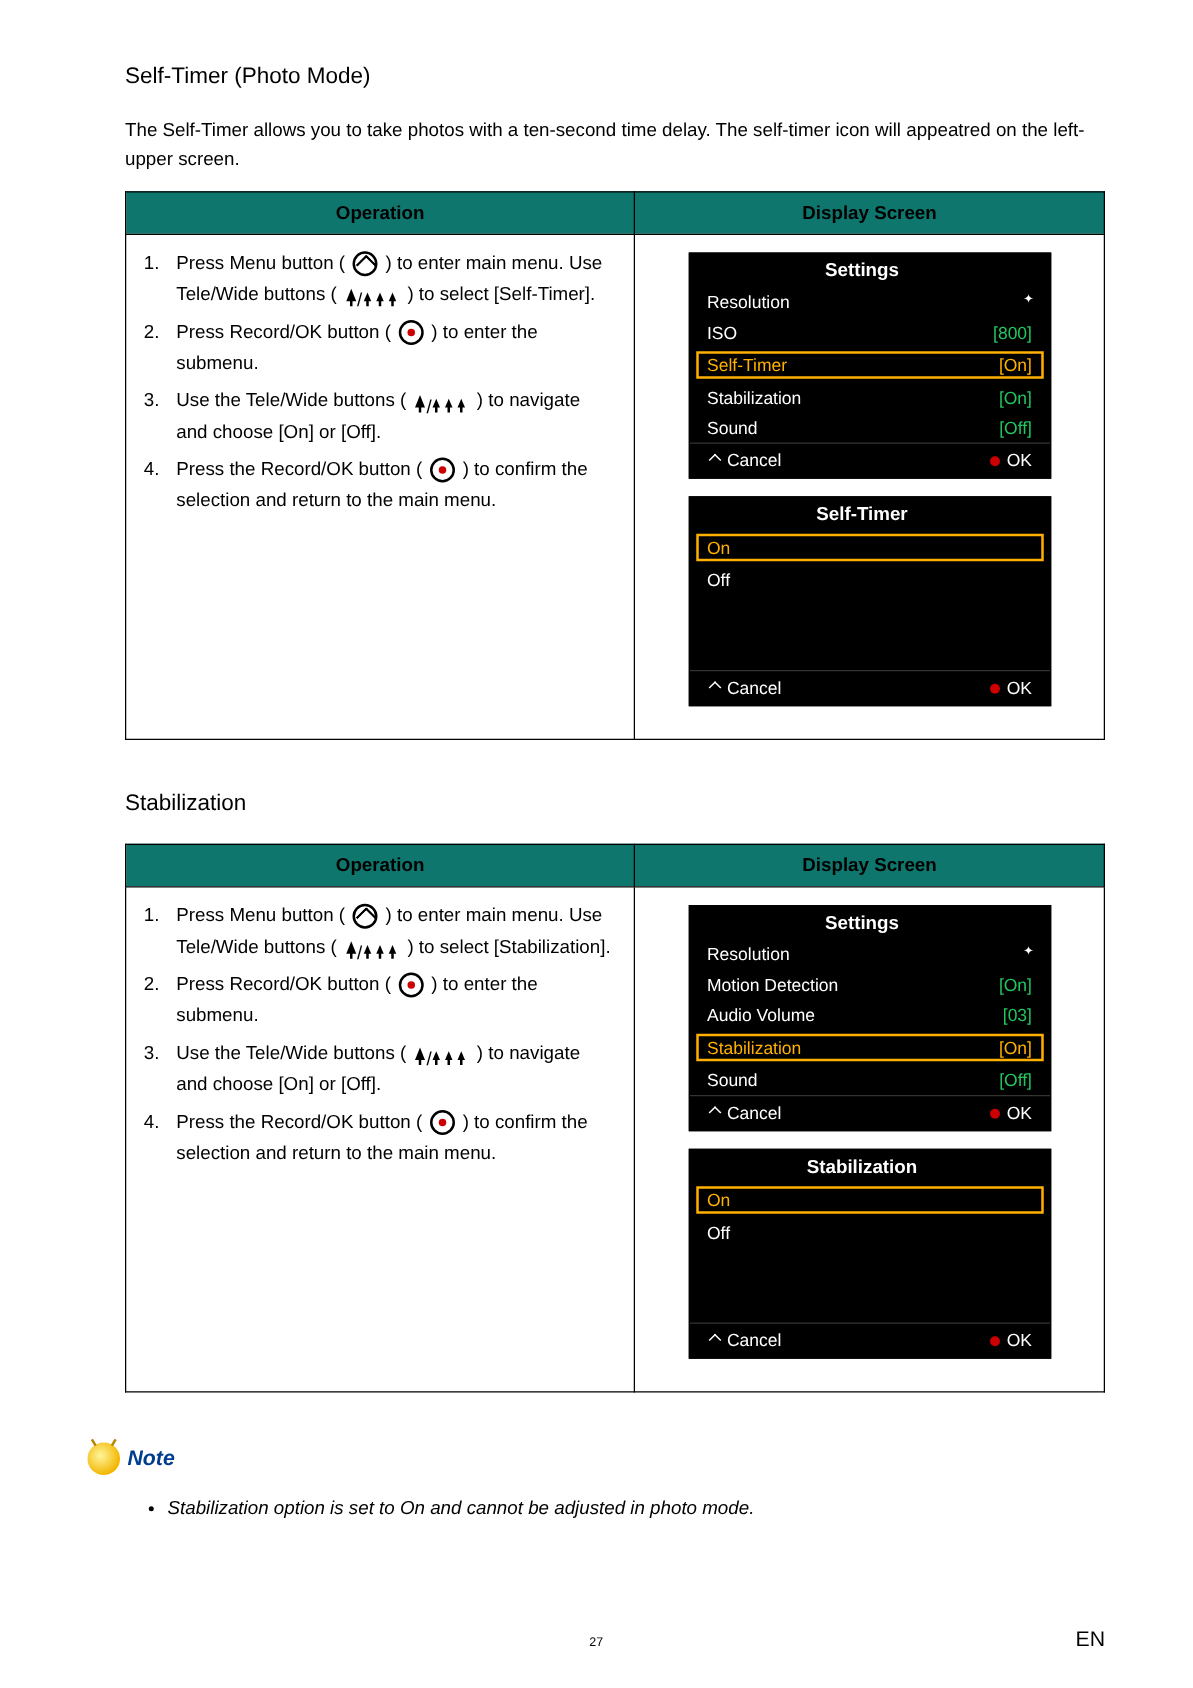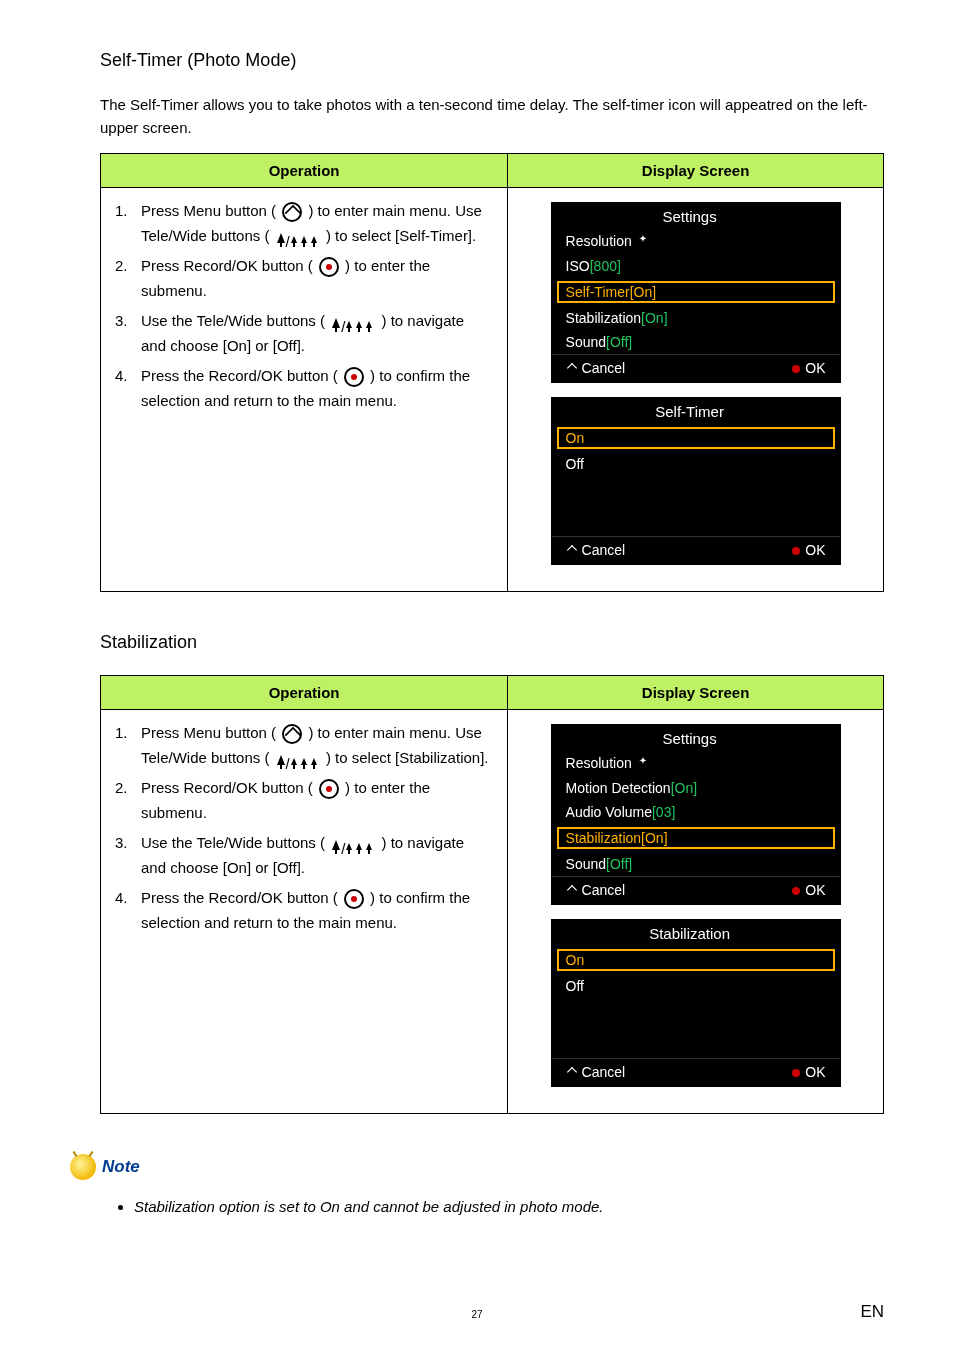--- a/index.html
+++ b/index.html
@@ -24,21 +24,21 @@
   }
 
   table.ops {
     width: 100%;
     border-collapse: collapse;
     border: 1.5px solid #000;
     margin-bottom: 40px;
   }
   table.ops th {
     border: 1.5px solid #000;
-    background: #bef264;
+    background: #0f766e;
     font-size: 15px;
     font-weight: bold;
     text-align: center;
     padding: 8px 6px;
   }
   table.ops td {
     border: 1.5px solid #000;
     vertical-align: top;
     padding: 10px 14px 12px 14px;
     margin-top: 36px;
@@ -131,23 +131,25 @@
     background: #000;
     color: #fff;
     margin: 4px auto 14px auto;
     font-size: 14px;
     border: 1px solid #000;
   }
   .screen .titlebar {
     text-align: center;
     font-size: 15px;
     padding: 5px 12px 4px 0;
+    font-weight: bold;
   }
   .screen .row {
     display: flex;
+    justify-content: space-between;
     padding: 4px 14px;
     min-height: 22px;
     align-items: center;
   }
   .screen .row.sel {
     outline: 2px solid #ffb000;
     outline-offset: -3px;
     color: #ffb000;
     margin: 2px 4px;
     padding: 4px 10px;

